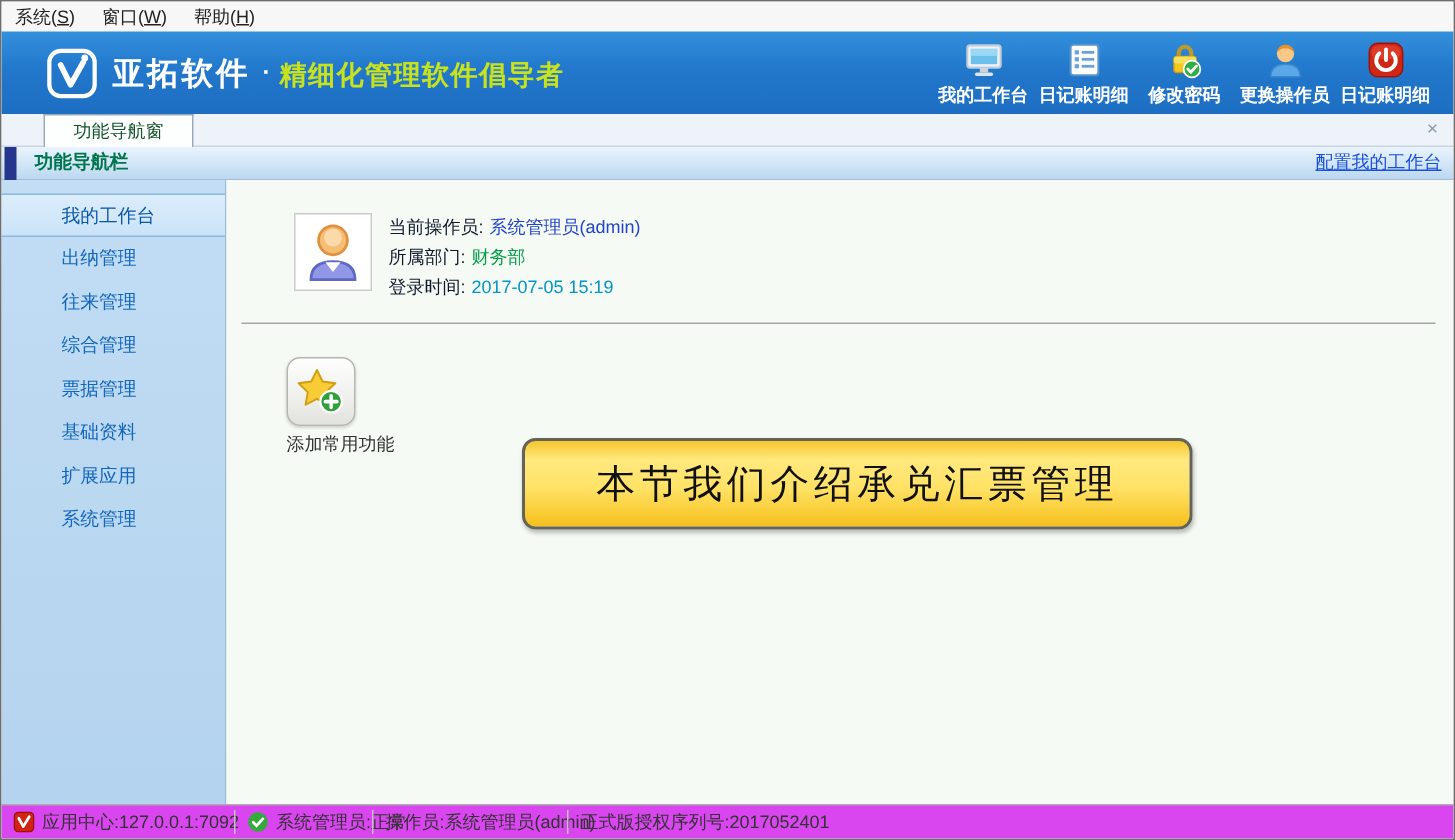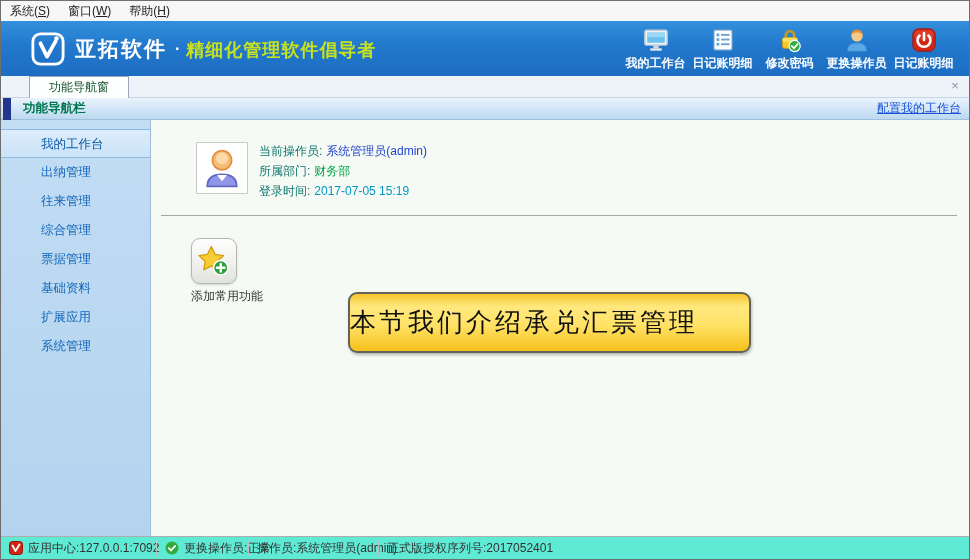--- a/index.html
+++ b/index.html
@@ -57,45 +57,45 @@
   .side-item.selected { background:linear-gradient(180deg,#dcedfb,#cbe3f8);
                         border-top:1px solid #8cb8e2; border-bottom:1px solid #8cb8e2;
                         color:#0a58a8; }
 
   .main { flex:1 1 auto; background:#f5faf4; position:relative; }
   .avatar-box { position:absolute; left:45px; top:22px; width:52px; height:52px;
                 background:#fff; border:1px solid #c8ccc8; padding:3px; }
   .avatar-box svg { width:100%; height:100%; }
   .info-rows { position:absolute; left:108px; top:21px; font-size:12px; }
   .info-row { height:20px; line-height:20px; white-space:nowrap; }
-  .info-row .lbl { color:#0f766e; margin-right:4px; }
+  .info-row .lbl { color:#0f172a; margin-right:4px; }
   .val-operator { color:#2244cc; }
   .val-dept { color:#00a048; }
   .val-time { color:#0096c8; }
   .hsep { position:absolute; left:10px; right:12px; top:95px; border-top:1px solid #a6a6a6; }
 
   .shortcut { position:absolute; left:40px; top:118px; width:100px; text-align:left; }
   .shortcut-btn { width:46px; height:46px; margin-left:0;
                   background:linear-gradient(180deg,#fefefe 0%,#f0f0ee 55%,#e2e2de 100%);
                   border:1px solid #b6b6b0; border-radius:9px; cursor:pointer;
                   display:flex; align-items:center; justify-content:center;
                   box-shadow:0 1px 2px rgba(0,0,0,.15); }
   .shortcut-btn svg { width:36px; height:36px; }
   .shortcut-label { margin-top:4px; font-size:12px; color:#333; white-space:nowrap; margin-left:-14px; width:100px; text-align:center; }
 
-  .banner { position:absolute; left:197px; top:172px; width:403px; height:61px;
+  .banner { position:absolute; left:197px; top:172px; width:447px; height:61px;
             border:2px solid #63635a; border-radius:9px;
             background:linear-gradient(180deg,#f6c62c 0%,#ffe87e 22%,#ffe266 55%,#f6c01c 100%);
             box-shadow:1px 2px 3px rgba(0,0,0,.25);
-            display:flex; align-items:center; }
+            display:flex; align-items:center; justify-content:center; }
   .banner-text { font-family:"Liberation Serif","DejaVu Serif",serif; font-size:26px;
                  color:#101010; letter-spacing:3px; white-space:nowrap; }
 
   
-  .statusbar { height:23px; flex:0 0 auto; background:#5eead4; border-top:1px solid #adadad;
+  .statusbar { height:23px; flex:0 0 auto; background:#d946ef; border-top:1px solid #adadad;
                display:flex; align-items:center; font-size:12px; color:#333; }
   .sb-item { display:flex; align-items:center; height:16px; padding:0 8px; white-space:nowrap; }
   .sb-item.sep { border-left:1px solid #c2c2c2; }
   .sb-item .sicon { width:14px; height:14px; margin-right:5px; flex:0 0 auto; }
   .w1 { width:155px; } .w2 { width:92px; } .w3 { width:170px; } .w4 { width:130px; }
 </style>
 </head>
 <body>
 
 <div class="app">
@@ -252,21 +252,21 @@
         <path d="M3.5 4.5 L6.5 10 L10.5 3.5" stroke="#fff" stroke-width="1.8" fill="none" stroke-linecap="round" stroke-linejoin="round"></path>
       </svg>
       <span>应用中心:</span>
       <span>127.0.0.1:7092</span>
     </div>
     <div class="sb-item sep w2">
       <svg class="sicon" viewBox="0 0 14 14">
         <circle cx="7" cy="7" r="6.5" fill="#34aa3c"></circle>
         <path d="M3.8 7.2 l2.2 2.3 l4.2 -4.6" stroke="#fff" stroke-width="1.8" fill="none" stroke-linecap="round"></path>
       </svg>
-      <span>更换操作员:</span>
+      <span>系统管理员:</span>
       <span>正常</span>
     </div>
     <div class="sb-item sep w4">
       <span>操作员:</span>
       <span>系统管理员(admin)</span>
     </div>
     <div class="sb-item sep">
       <span>正式版</span>
       <span>授权序列号:</span>
       <span>2017052401</span>

